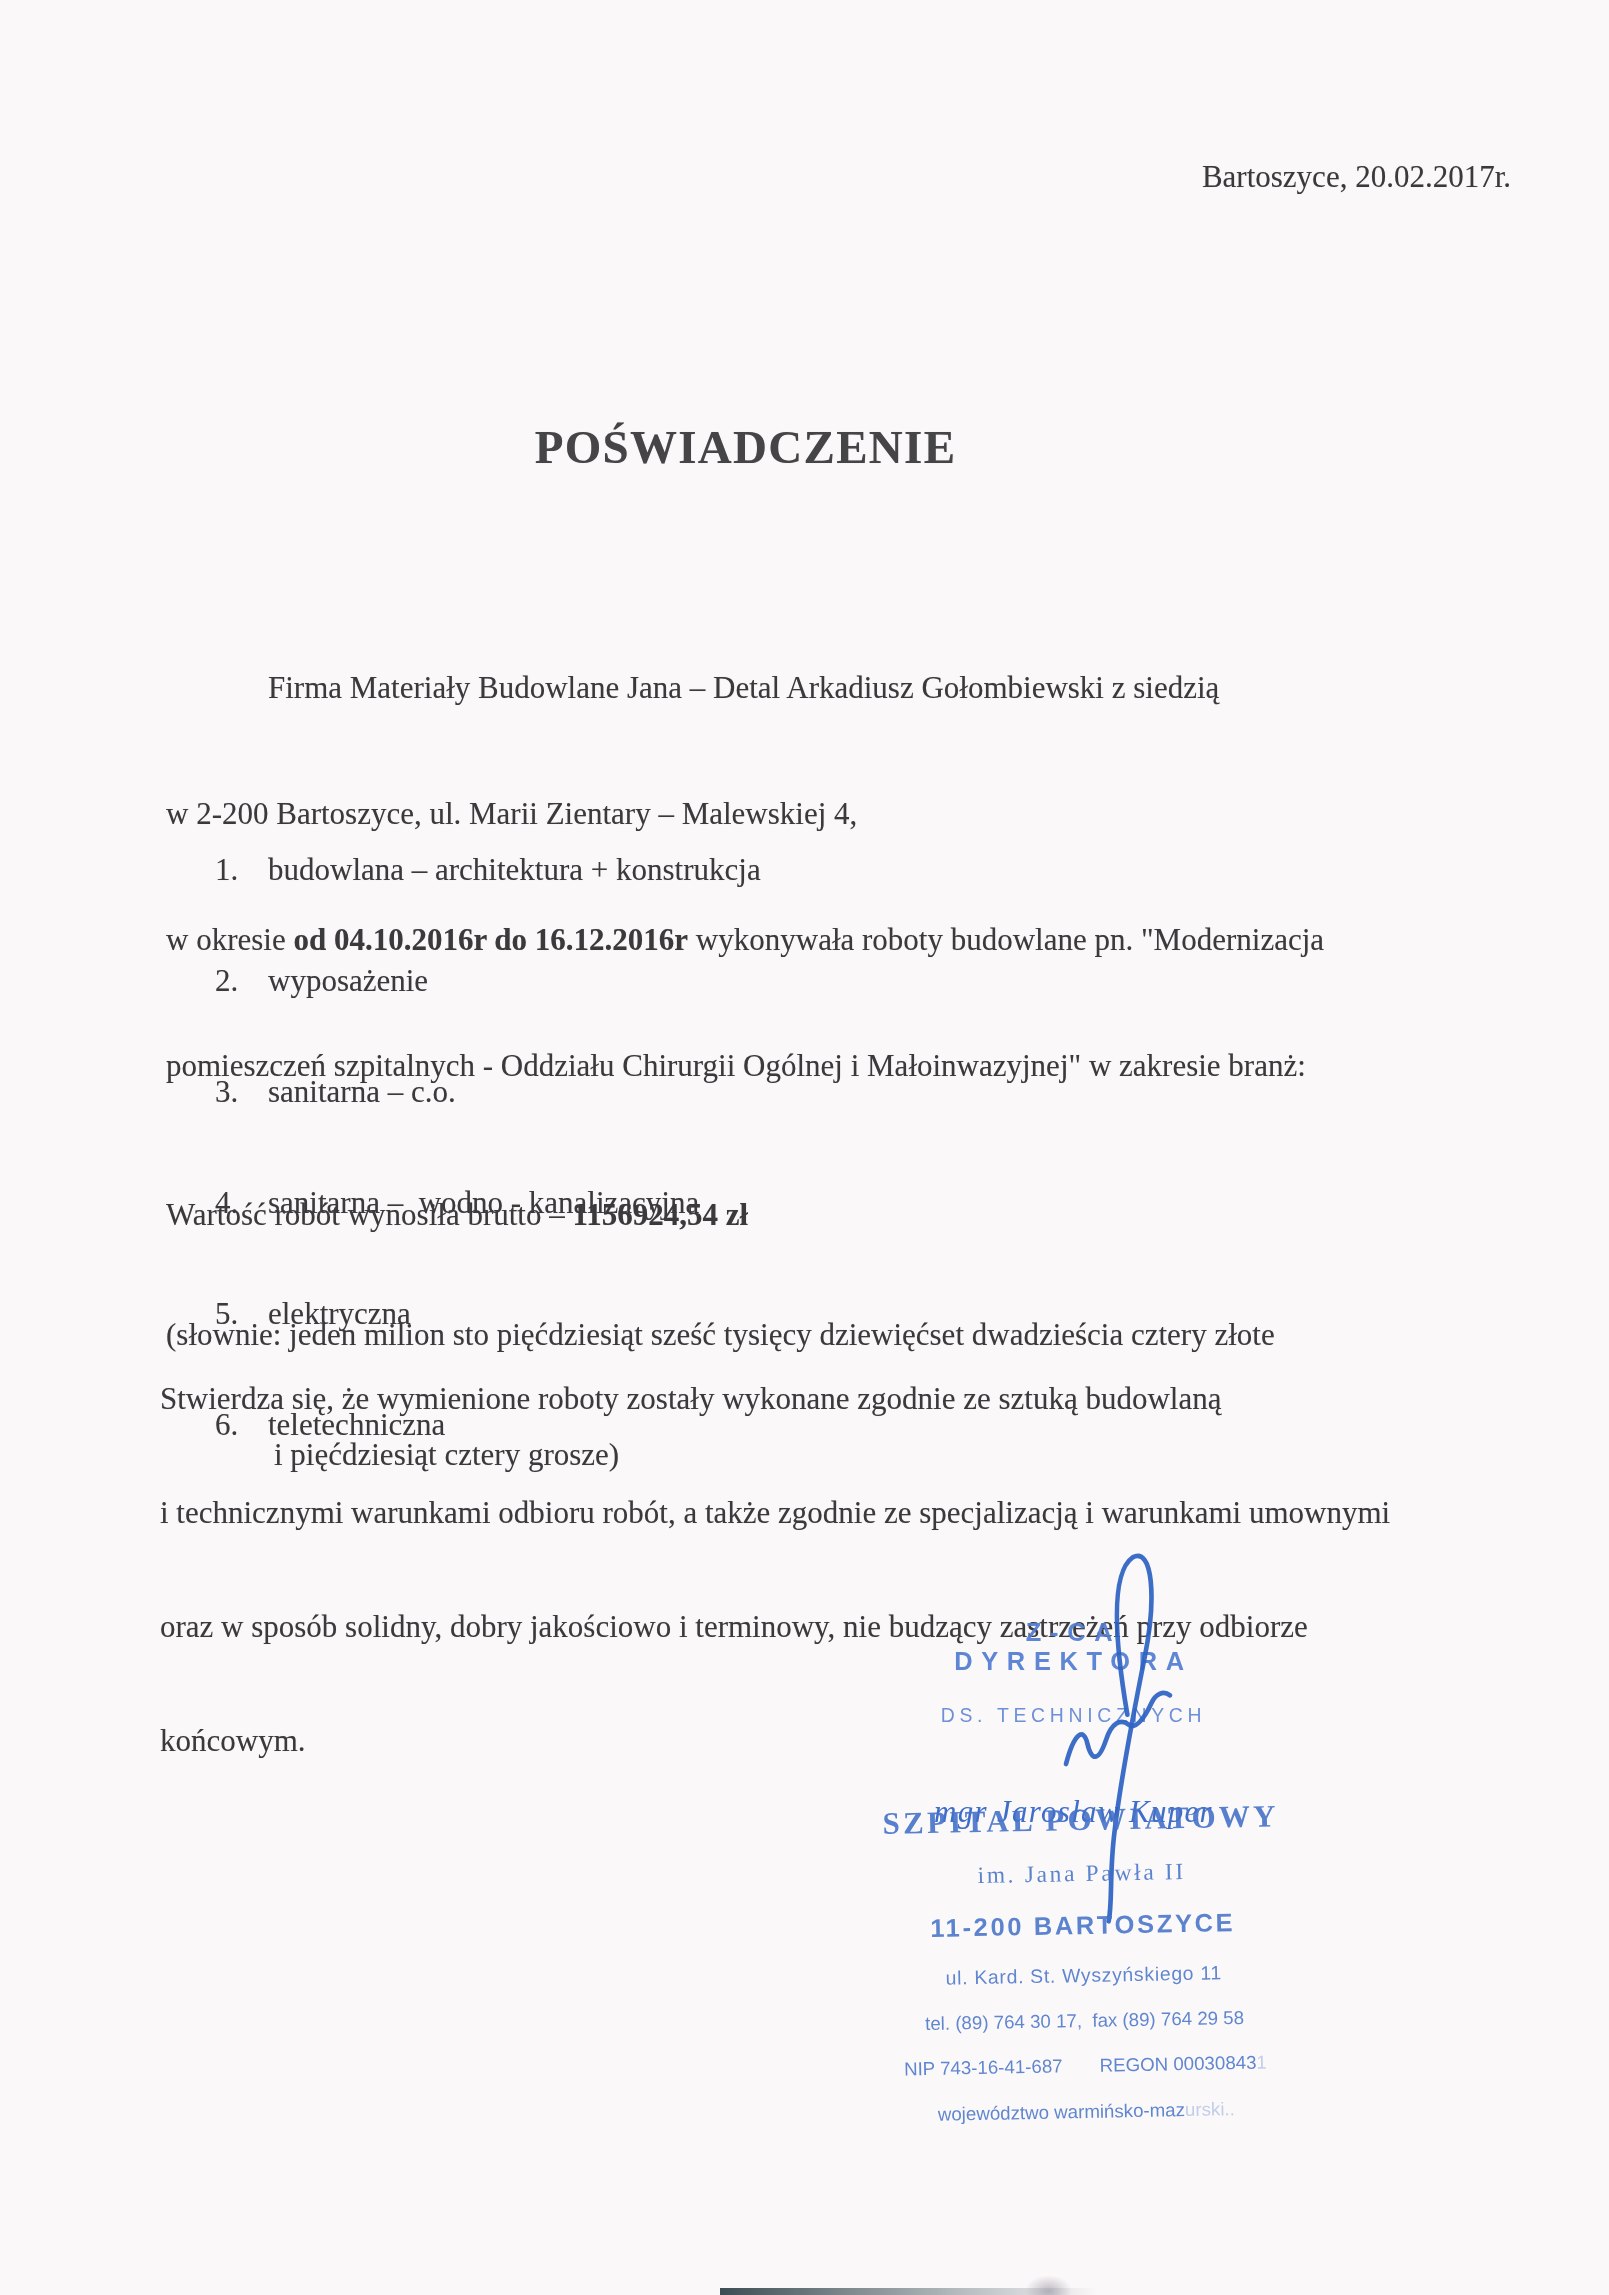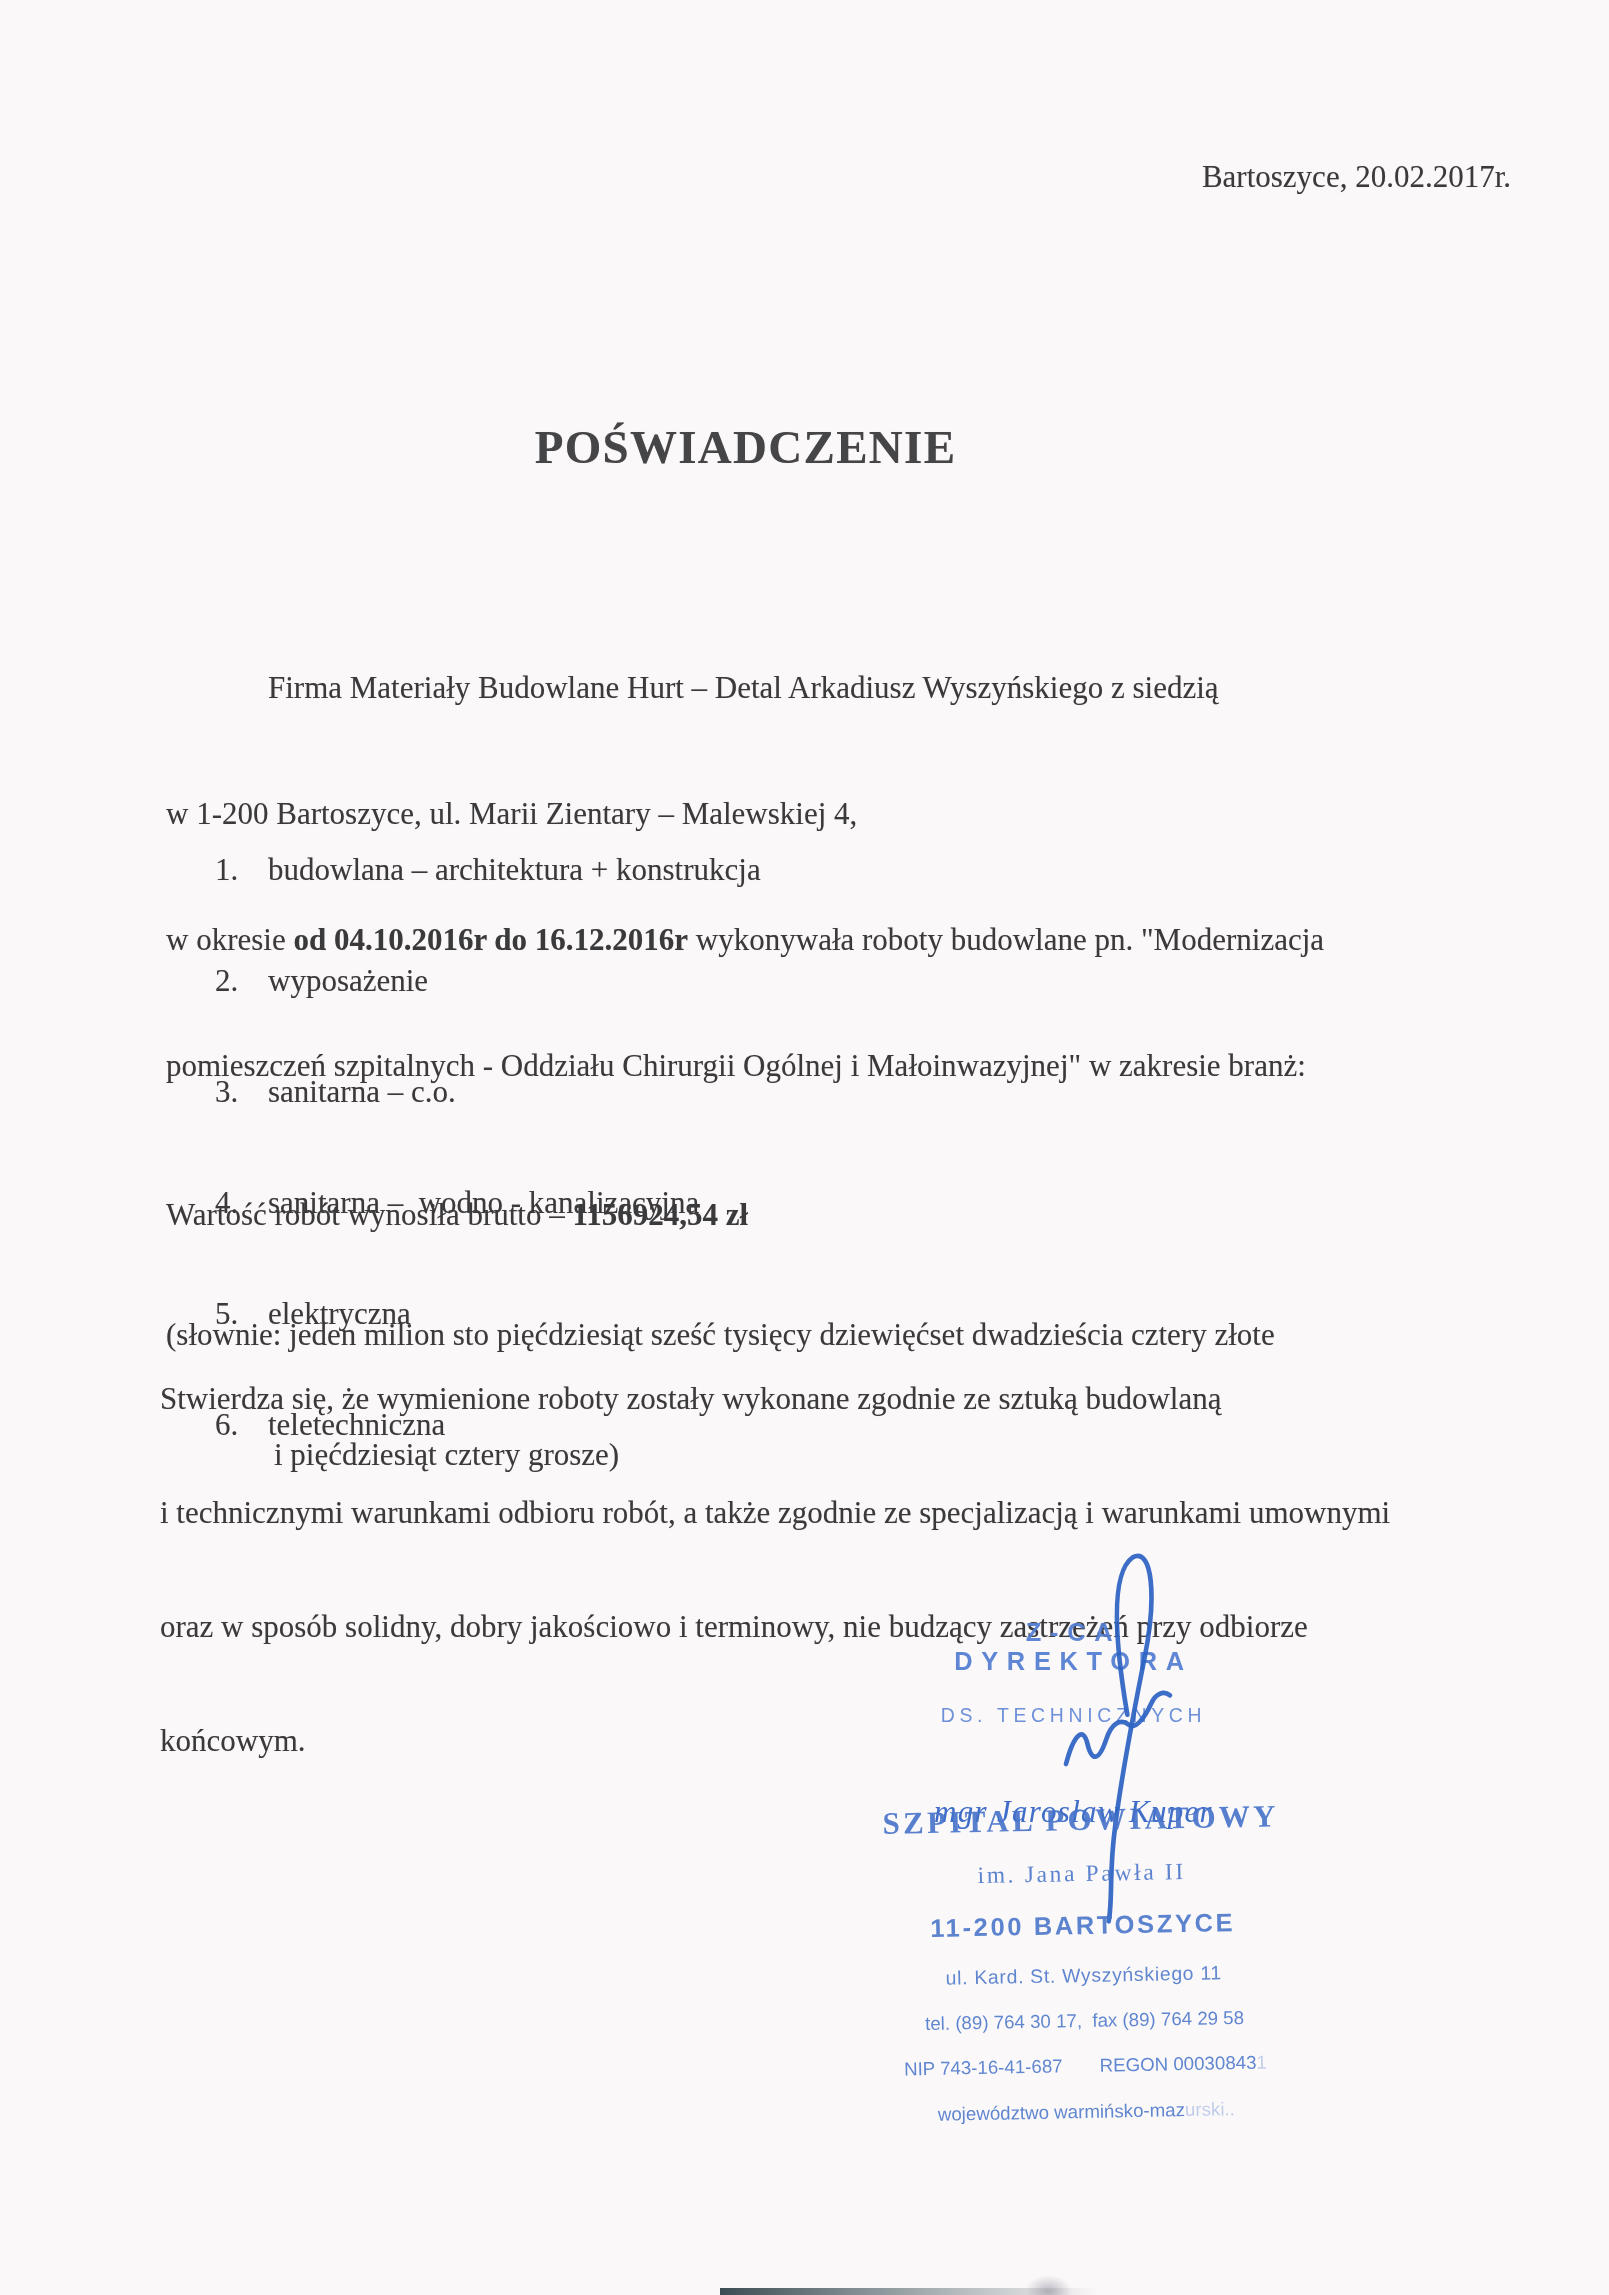--- a/index.html
+++ b/index.html
@@ -89,22 +89,22 @@
 </head>
 <body>
 
 <div class="page">
 
   <div class="txt date-line soft">Bartoszyce, 20.02.2017r.</div>
 
   <div class="txt doc-title soft">POŚWIADCZENIE</div>
 
   <div class="txt intro soft">
-    <div class="line indent1">Firma Materiały Budowlane Hurt – Detal Arkadiusz Wyszyńskiego z siedzią</div>
-    <div class="line">w 1-200 Bartoszyce, ul. Marii Zientary – Malewskiej 4,</div>
+    <div class="line indent1">Firma Materiały Budowlane Jana – Detal Arkadiusz Gołombiewski z siedzią</div>
+    <div class="line">w 2-200 Bartoszyce, ul. Marii Zientary – Malewskiej 4,</div>
     <div class="line"><span>w okresie </span><span class="b">od 04.10.2016r do 16.12.2016r</span><span> wykonywała roboty budowlane pn. "Modernizacja</span></div>
     <div class="line">pomieszczeń szpitalnych - Oddziału Chirurgii Ogólnej i Małoinwazyjnej" w zakresie branż:</div>
   </div>
 
   <div class="txt scope-list soft">
     <div class="scope-row">
       <span class="scope-num">1.</span>
       <span class="scope-label">budowlana – architektura + konstrukcja</span>
     </div>
     <div class="scope-row">

